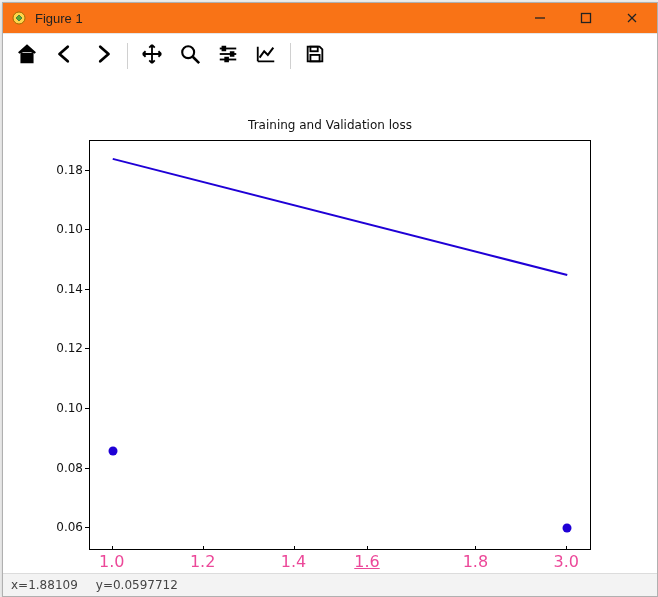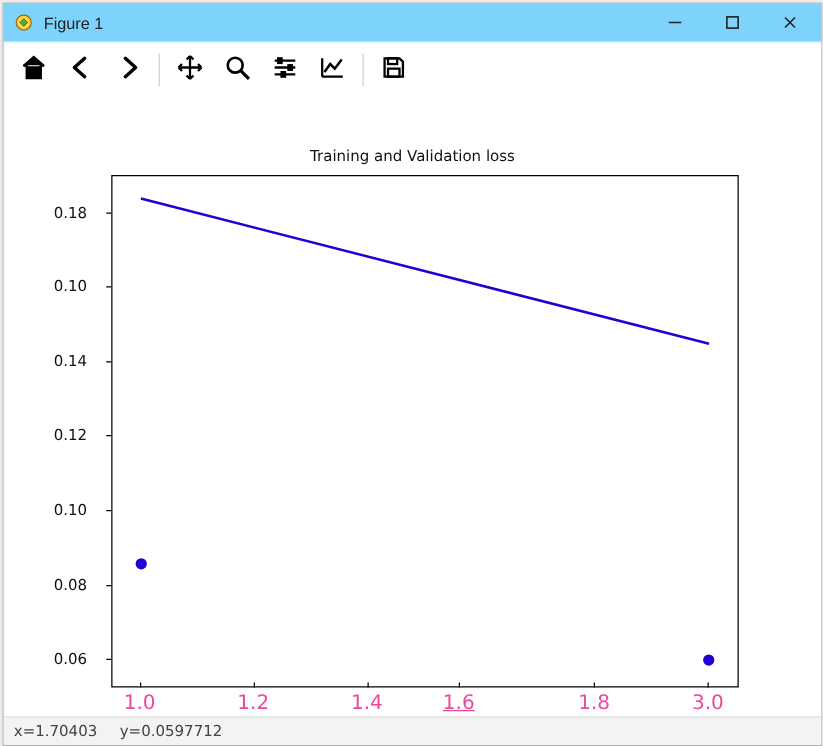--- a/index.html
+++ b/index.html
@@ -17,21 +17,21 @@
     height: 593px;
     margin: 2px;
     background: #ffffff;
     border: 1px solid #b0b0b0;
     box-shadow: 0 1px 4px rgba(0,0,0,0.15);
     display: flex;
     flex-direction: column;
   }
   .titlebar {
     height: 30px;
-    background: #7dd3fc;
+    background: #f97316;
     border-bottom: 1px solid #e6e6e6;
     display: flex;
     align-items: center;
     padding: 0 2px 0 8px;
     font-size: 13px;
     color: #222;
   }
   .titlebar .app-icon {
     width: 16px; height: 16px;
     margin-right: 8px;
@@ -82,21 +82,21 @@
     position: absolute;
     left: 86px; top: 62px;
     width: 500px; height: 408px;
     border: 1px solid #000;
     background: #fff;
   }
   .ytick {
     position: absolute;
     left: 40px;
     width: 40px;
-    text-align: left;
+    text-align: right;
     font-family: "DejaVu Sans", Arial, sans-serif;
     font-size: 12px;
     color: #111;
     transform: translateY(-50%);
   }
   .ytick::after {
     content: "";
     position: absolute;
     right: -6px; top: 50%;
     width: 4px; height: 1px;
@@ -277,17 +277,17 @@
         <div class="xtick" style="left: 108.727px;">1.0</div>
         <div class="xtick" style="left: 199.636px;">1.2</div>
         <div class="xtick" style="left: 290.545px;">1.4</div>
         <div class="xtick" style="left: 364px; text-decoration: underline;">1.6</div>
         <div class="xtick" style="left: 472.364px;">1.8</div>
         <div class="xtick" style="left: 563.273px;">3.0</div>
       </div>
   </div>
 
   <div class="statusbar">
-    <span>x=1.70403</span>
+    <span>x=1.88109</span>
     <span>y=0.0597712</span>
   </div>
 
 </div>
 
 </body></html>

